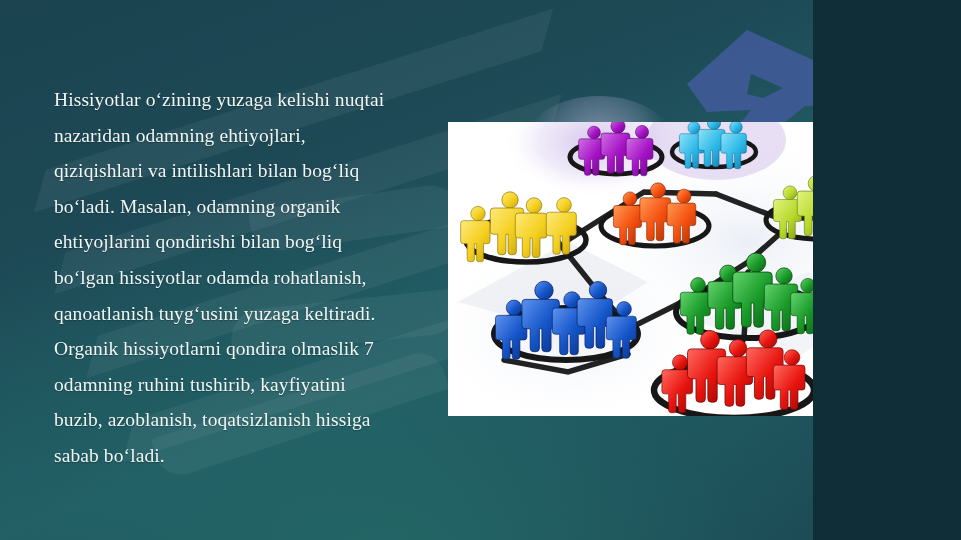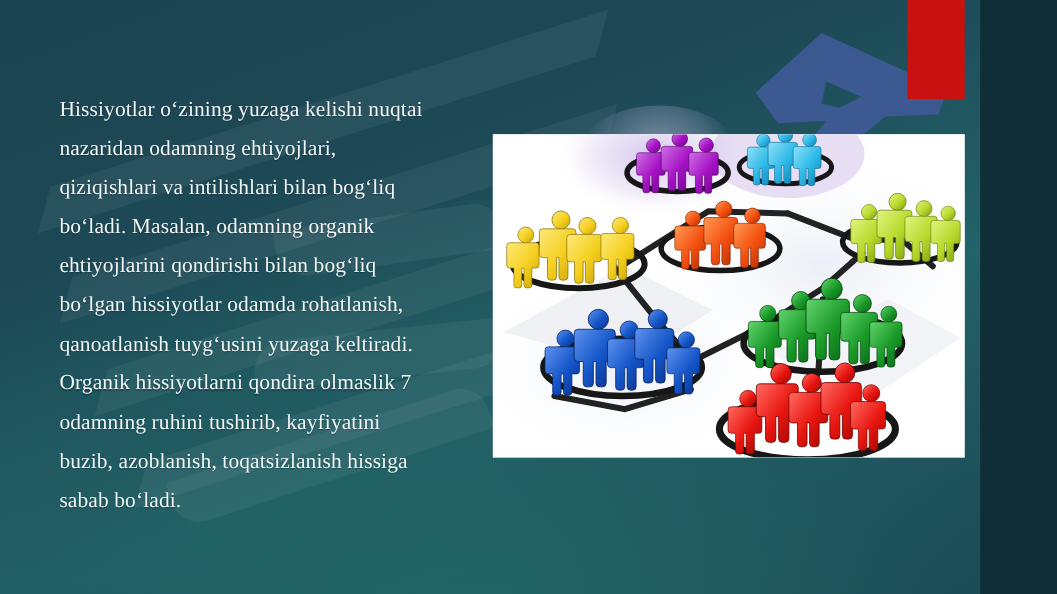--- a/index.html
+++ b/index.html
@@ -7,21 +7,21 @@
     margin: 0;
     padding: 0;
     background: #0f2e38;
   }
   body {
     font-family: "Liberation Serif", "DejaVu Serif", serif;
   }
 
   .slide {
     position: relative;
-    width: 891px;
+    width: 813px;
     height: 540px;
     overflow: hidden;
     background: #1d4a56;
     background-image:
       radial-gradient(ellipse 120% 95% at 48% 105%, rgba(36,106,104,0.85) 0%, rgba(32,92,96,0.45) 38%, rgba(24,66,78,0.0) 72%),
       linear-gradient(160deg, #1b4350 0%, #1d4a56 34%, #23636a 64%, #1a4250 100%);
   }
 
   
   .bg-layer {

